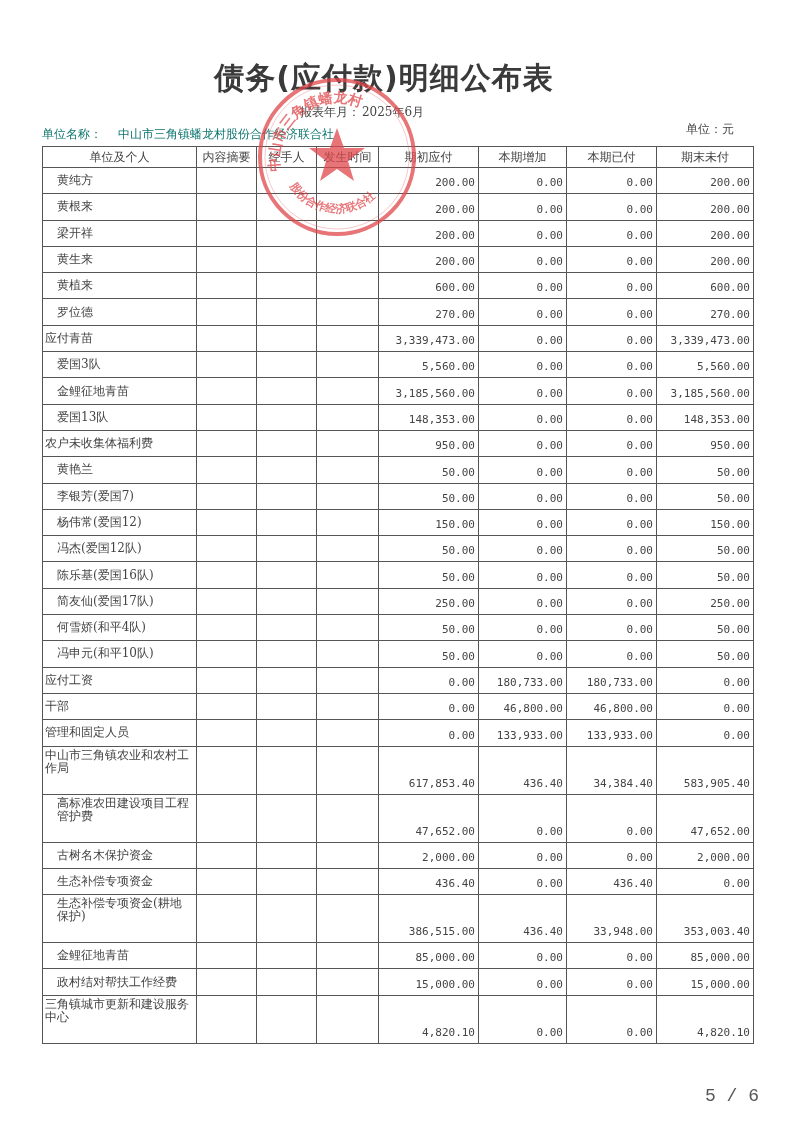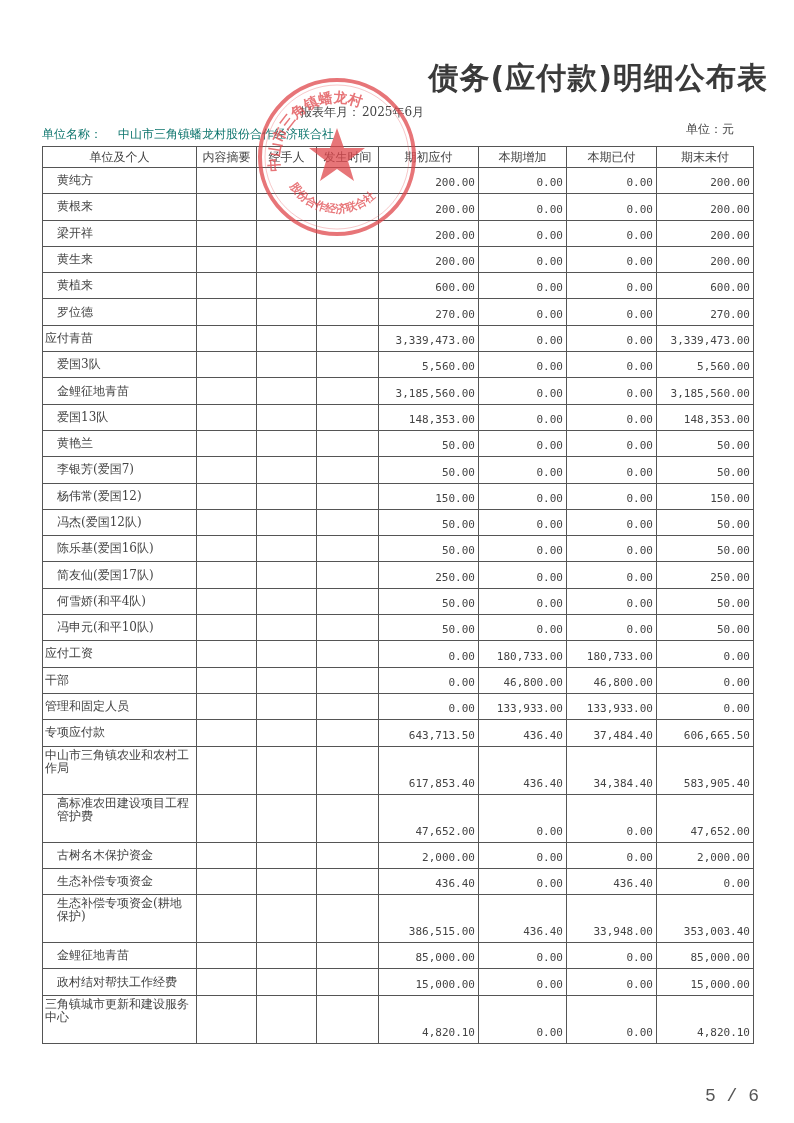--- a/index.html
+++ b/index.html
@@ -1,18 +1,18 @@
 <!DOCTYPE html>
 <html><head>
 <meta charset="utf-8">
 <style>
   html, body { margin:0; padding:0; background:#ffffff; }
   body { width:794px; height:1123px; position:relative; overflow:hidden;
          font-family: "DejaVu Serif", "Liberation Serif", serif; color:#333; }
-  .title { position:absolute; left:0; width:768px; top:58px; text-align:right;
+  .title { position:absolute; left:0; width:768px; top:58px; text-align:center;
            font-size:30px; font-weight:bold; letter-spacing:1px; color:#3a3a3a;
            font-family:"DejaVu Sans", sans-serif; }
   .period { position:absolute; left:0; width:678px; top:104px; text-align:center;
             font-size:12px; color:#444; padding-left:44px; box-sizing:border-box; }
   .period span { margin-left:2px; }
   .org { position:absolute; left:42px; top:126px; font-size:12px; color:#0f766e; }
   .org .lbl { margin-right:16px; }
   .unit { position:absolute; left:686px; top:121px; font-size:12px; color:#444; }
   table { position:absolute; left:42px; top:146px; border-collapse:collapse;
           table-layout:fixed; width:711px; font-size:12px; color:#444; }
@@ -160,20 +160,30 @@
         <td class="name l1">爱国13队</td>
         <td></td>
         <td></td>
         <td></td>
         <td class="num">148,353.00</td>
         <td class="num">0.00</td>
         <td class="num">0.00</td>
         <td class="num">148,353.00</td>
       </tr>
       <tr>
+        <td class="name l0">农户未收集体福利费</td>
+        <td></td>
+        <td></td>
+        <td></td>
+        <td class="num">950.00</td>
+        <td class="num">0.00</td>
+        <td class="num">0.00</td>
+        <td class="num">950.00</td>
+      </tr>
+      <tr>
         <td class="name l1">黄艳兰</td>
         <td></td>
         <td></td>
         <td></td>
         <td class="num">50.00</td>
         <td class="num">0.00</td>
         <td class="num">0.00</td>
         <td class="num">50.00</td>
       </tr>
       <tr>
@@ -268,30 +278,20 @@
       </tr>
       <tr>
         <td class="name l0">管理和固定人员</td>
         <td></td>
         <td></td>
         <td></td>
         <td class="num">0.00</td>
         <td class="num">133,933.00</td>
         <td class="num">133,933.00</td>
         <td class="num">0.00</td>
-      </tr>
-      <tr>
-        <td class="name l0">专项应付款</td>
-        <td></td>
-        <td></td>
-        <td></td>
-        <td class="num">643,713.50</td>
-        <td class="num">436.40</td>
-        <td class="num">37,484.40</td>
-        <td class="num">606,665.50</td>
       </tr>
       <tr class="tall">
         <td class="name l0">中山市三角镇农业和农村工作局</td>
         <td></td>
         <td></td>
         <td></td>
         <td class="num">617,853.40</td>
         <td class="num">436.40</td>
         <td class="num">34,384.40</td>
         <td class="num">583,905.40</td>

